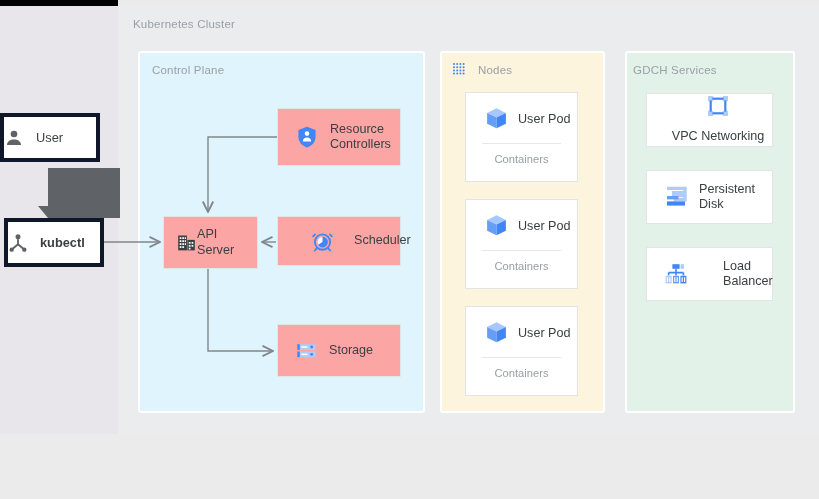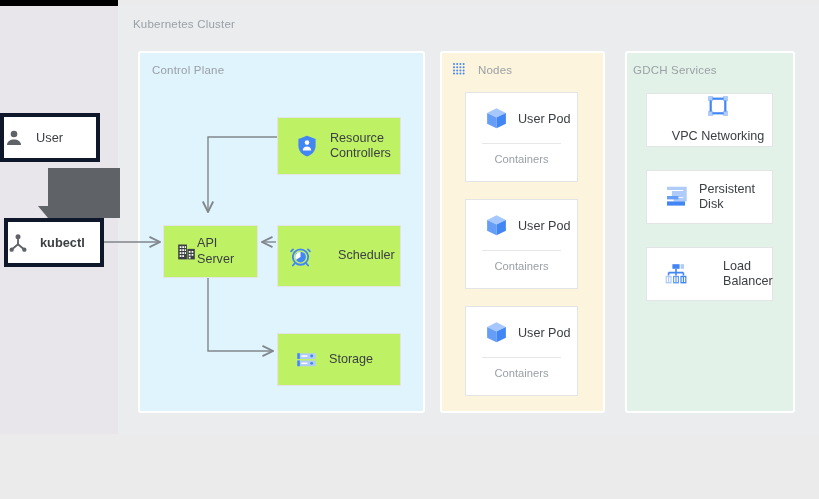--- a/index.html
+++ b/index.html
@@ -11,21 +11,21 @@
   .clusterpanel{position:absolute;left:118px;top:6px;width:701px;height:428px;background:#eaecee;}
   .cluster-title{position:absolute;left:133px;top:18px;font-size:11.5px;color:#9aa0a6;letter-spacing:.2px;}
 
   .panel{position:absolute;border-radius:3px;}
   .panel-title{position:absolute;font-size:11.5px;color:#9aa0a6;letter-spacing:.2px;}
 
   .control-plane{left:138px;top:51px;width:287px;height:362px;background:#e0f4fe;border:2px solid #fff;box-sizing:border-box;}
   .nodes-panel{left:440px;top:51px;width:165px;height:362px;background:#fdf4dd;border:2px solid #fff;box-sizing:border-box;}
   .gdch-panel{left:625px;top:51px;width:170px;height:362px;background:#e3f2e9;border:2px solid #fff;box-sizing:border-box;}
 
-  .card{position:absolute;background:#bef264;border:1px solid #e3e4e6;box-sizing:border-box;display:flex;align-items:center;margin-top:9px;}
+  .card{position:absolute;background:#fca5a5;border:1px solid #e3e4e6;box-sizing:border-box;display:flex;align-items:center;}
   .card .ic{flex:0 0 auto;display:flex;align-items:center;justify-content:center;}
   .card .lbl{font-size:12.6px;color:#3c4043;line-height:1.22;}
 
   .lcard{position:absolute;background:#fff;border:4px solid #0f172a;box-sizing:border-box;display:flex;align-items:center;padding-left:0;gap:12px;}
   .lcard .lbl{font-size:12.8px;color:#3c4043;}
 
   .tooltip{position:absolute;left:48px;top:168px;width:72px;height:50px;background:#5f6368;}
   .tooltip .tail{position:absolute;left:-10px;bottom:0px;width:0;height:0;border-left:10px solid transparent;border-top:12px solid #5f6368;}
 
   .podcard{position:absolute;background:#fff;border:1px solid #e3e4e6;box-sizing:border-box;}
@@ -159,21 +159,21 @@
             <rect x="17.8" y="11.4" width="2" height="2"></rect>
           <rect x="14.6" y="14.8" width="2" height="2"></rect>
             <rect x="17.8" y="14.8" width="2" height="2"></rect>
           <rect x="14.6" y="18" width="2" height="2"></rect>
         </g>
       </svg>
     </span>
     <span class="lbl">API Server</span>
   </div>
 
-  <div class="card" style="left:277px;top:216px;width:124px;height:62px;padding-left:11px;gap:26px;">
+  <div class="card" style="left:277px;top:216px;width:124px;height:50px;padding-left:33px;gap:20px;">
     <span class="ic">
       <svg width="23" height="23" viewBox="0 0 24 24">
         <g stroke="#4285f4" stroke-width="1.9" fill="none" stroke-linecap="round">
           <path d="M4.2,4.6 L2.2,6.6"></path>
             <path d="M19.8,4.6 L21.8,6.6"></path>
           <path d="M5.6,19.6 L4,21.4"></path>
             <path d="M18.4,19.6 L20,21.4"></path>
         </g>
         <circle cx="12" cy="12.6" r="8" fill="none" stroke="#4285f4" stroke-width="1.9"></circle>
         <circle cx="12" cy="12.6" r="5.6" fill="#4285f4"></circle>

